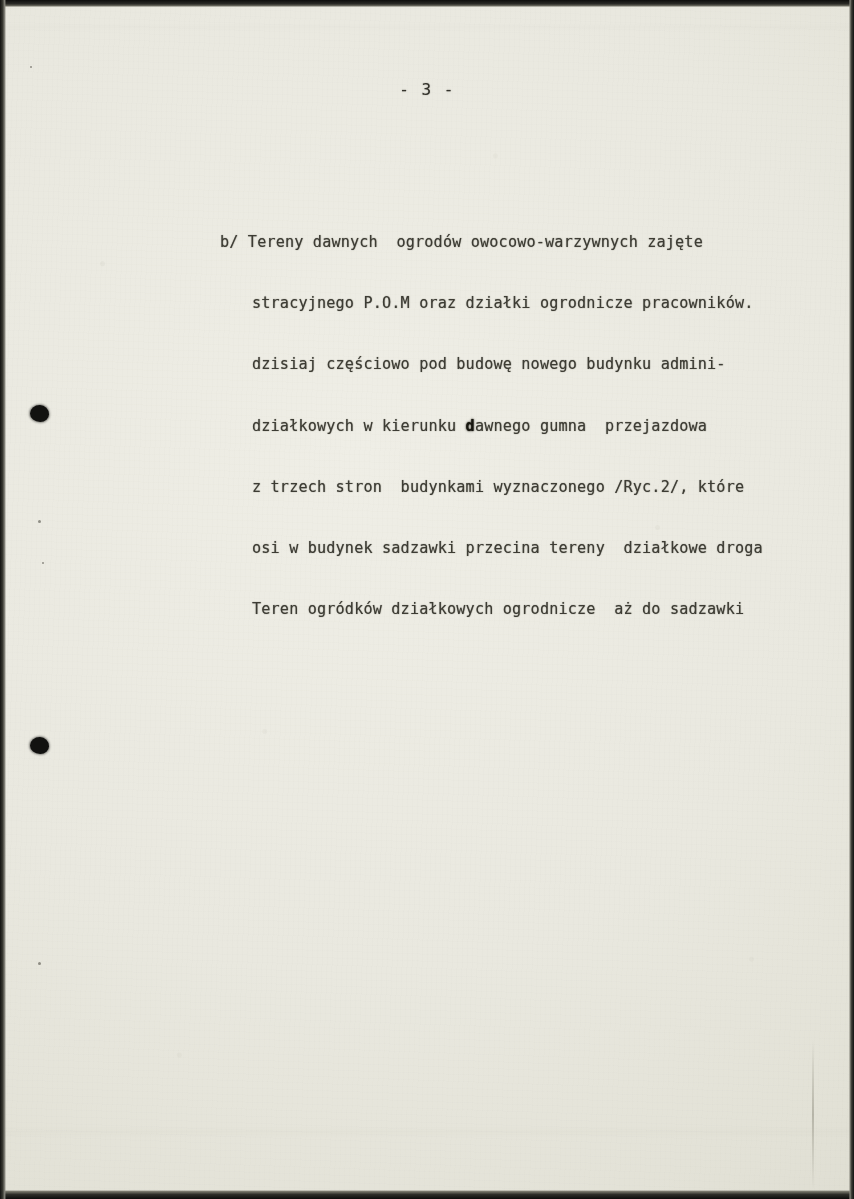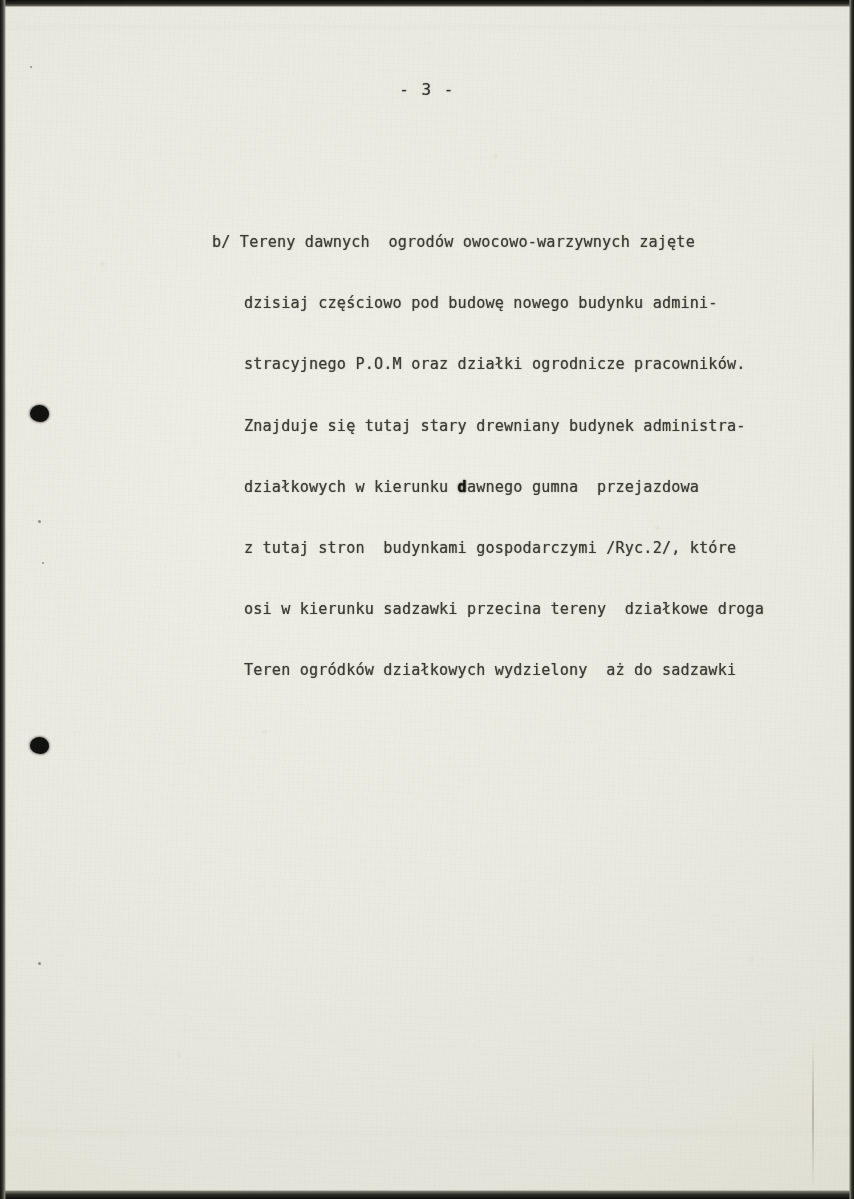--- a/index.html
+++ b/index.html
@@ -118,21 +118,21 @@
 
   .body-block {
     position: absolute;
     left: 212px;
     top: 122px;
     width: 640px;
   }
 
   .para {
     position: relative;
-    margin: 0 0 0 0;
+    margin: 0 0 0 8px;
   }
 
   .line {
     display: block;
     height: 25.2px;
     line-height: 25.2px;
     white-space: pre;
     color: #3d3c34;
   }
 
@@ -158,27 +158,26 @@
   <div class="grain"></div>
   <div class="streaks"></div>
 
   <div class="page-number">- 3 -</div>
 
   <div class="body-block typed">
 
     
     <div class="para">
       <span class="line marker-line">b/ Tereny dawnych  ogrodów owocowo-warzywnych zajęte</span>
+      <span class="line indent">stracyjnego P.O.M oraz działki ogrodnicze pracowników.</span>
       <span class="line indent">dzisiaj częściowo pod budowę nowego budynku admini-</span>
-      <span class="line indent">stracyjnego P.O.M oraz działki ogrodnicze pracowników.</span>
-      <span class="line indent">Znajduje się tutaj stary drewniany budynek administra-</span>
       <span class="line indent"><span>działkowych w kierunku </span><span class="overtype">d</span><span>awnego gumna  przejazdowa</span></span>
-      <span class="line indent">z tutaj stron  budynkami gospodarczymi /Ryc.2/, które</span>
-      <span class="line indent">osi w kierunku sadzawki przecina tereny  działkowe droga</span>
-      <span class="line indent">Teren ogródków działkowych wydzielony  aż do sadzawki</span>
+      <span class="line indent">z trzech stron  budynkami wyznaczonego /Ryc.2/, które</span>
+      <span class="line indent">osi w budynek sadzawki przecina tereny  działkowe droga</span>
+      <span class="line indent">Teren ogródków działkowych ogrodnicze  aż do sadzawki</span>
     </div>
 
     <div class="gap-lg"></div>
 
     
     <div class="para">
       
       
       
     </div>

